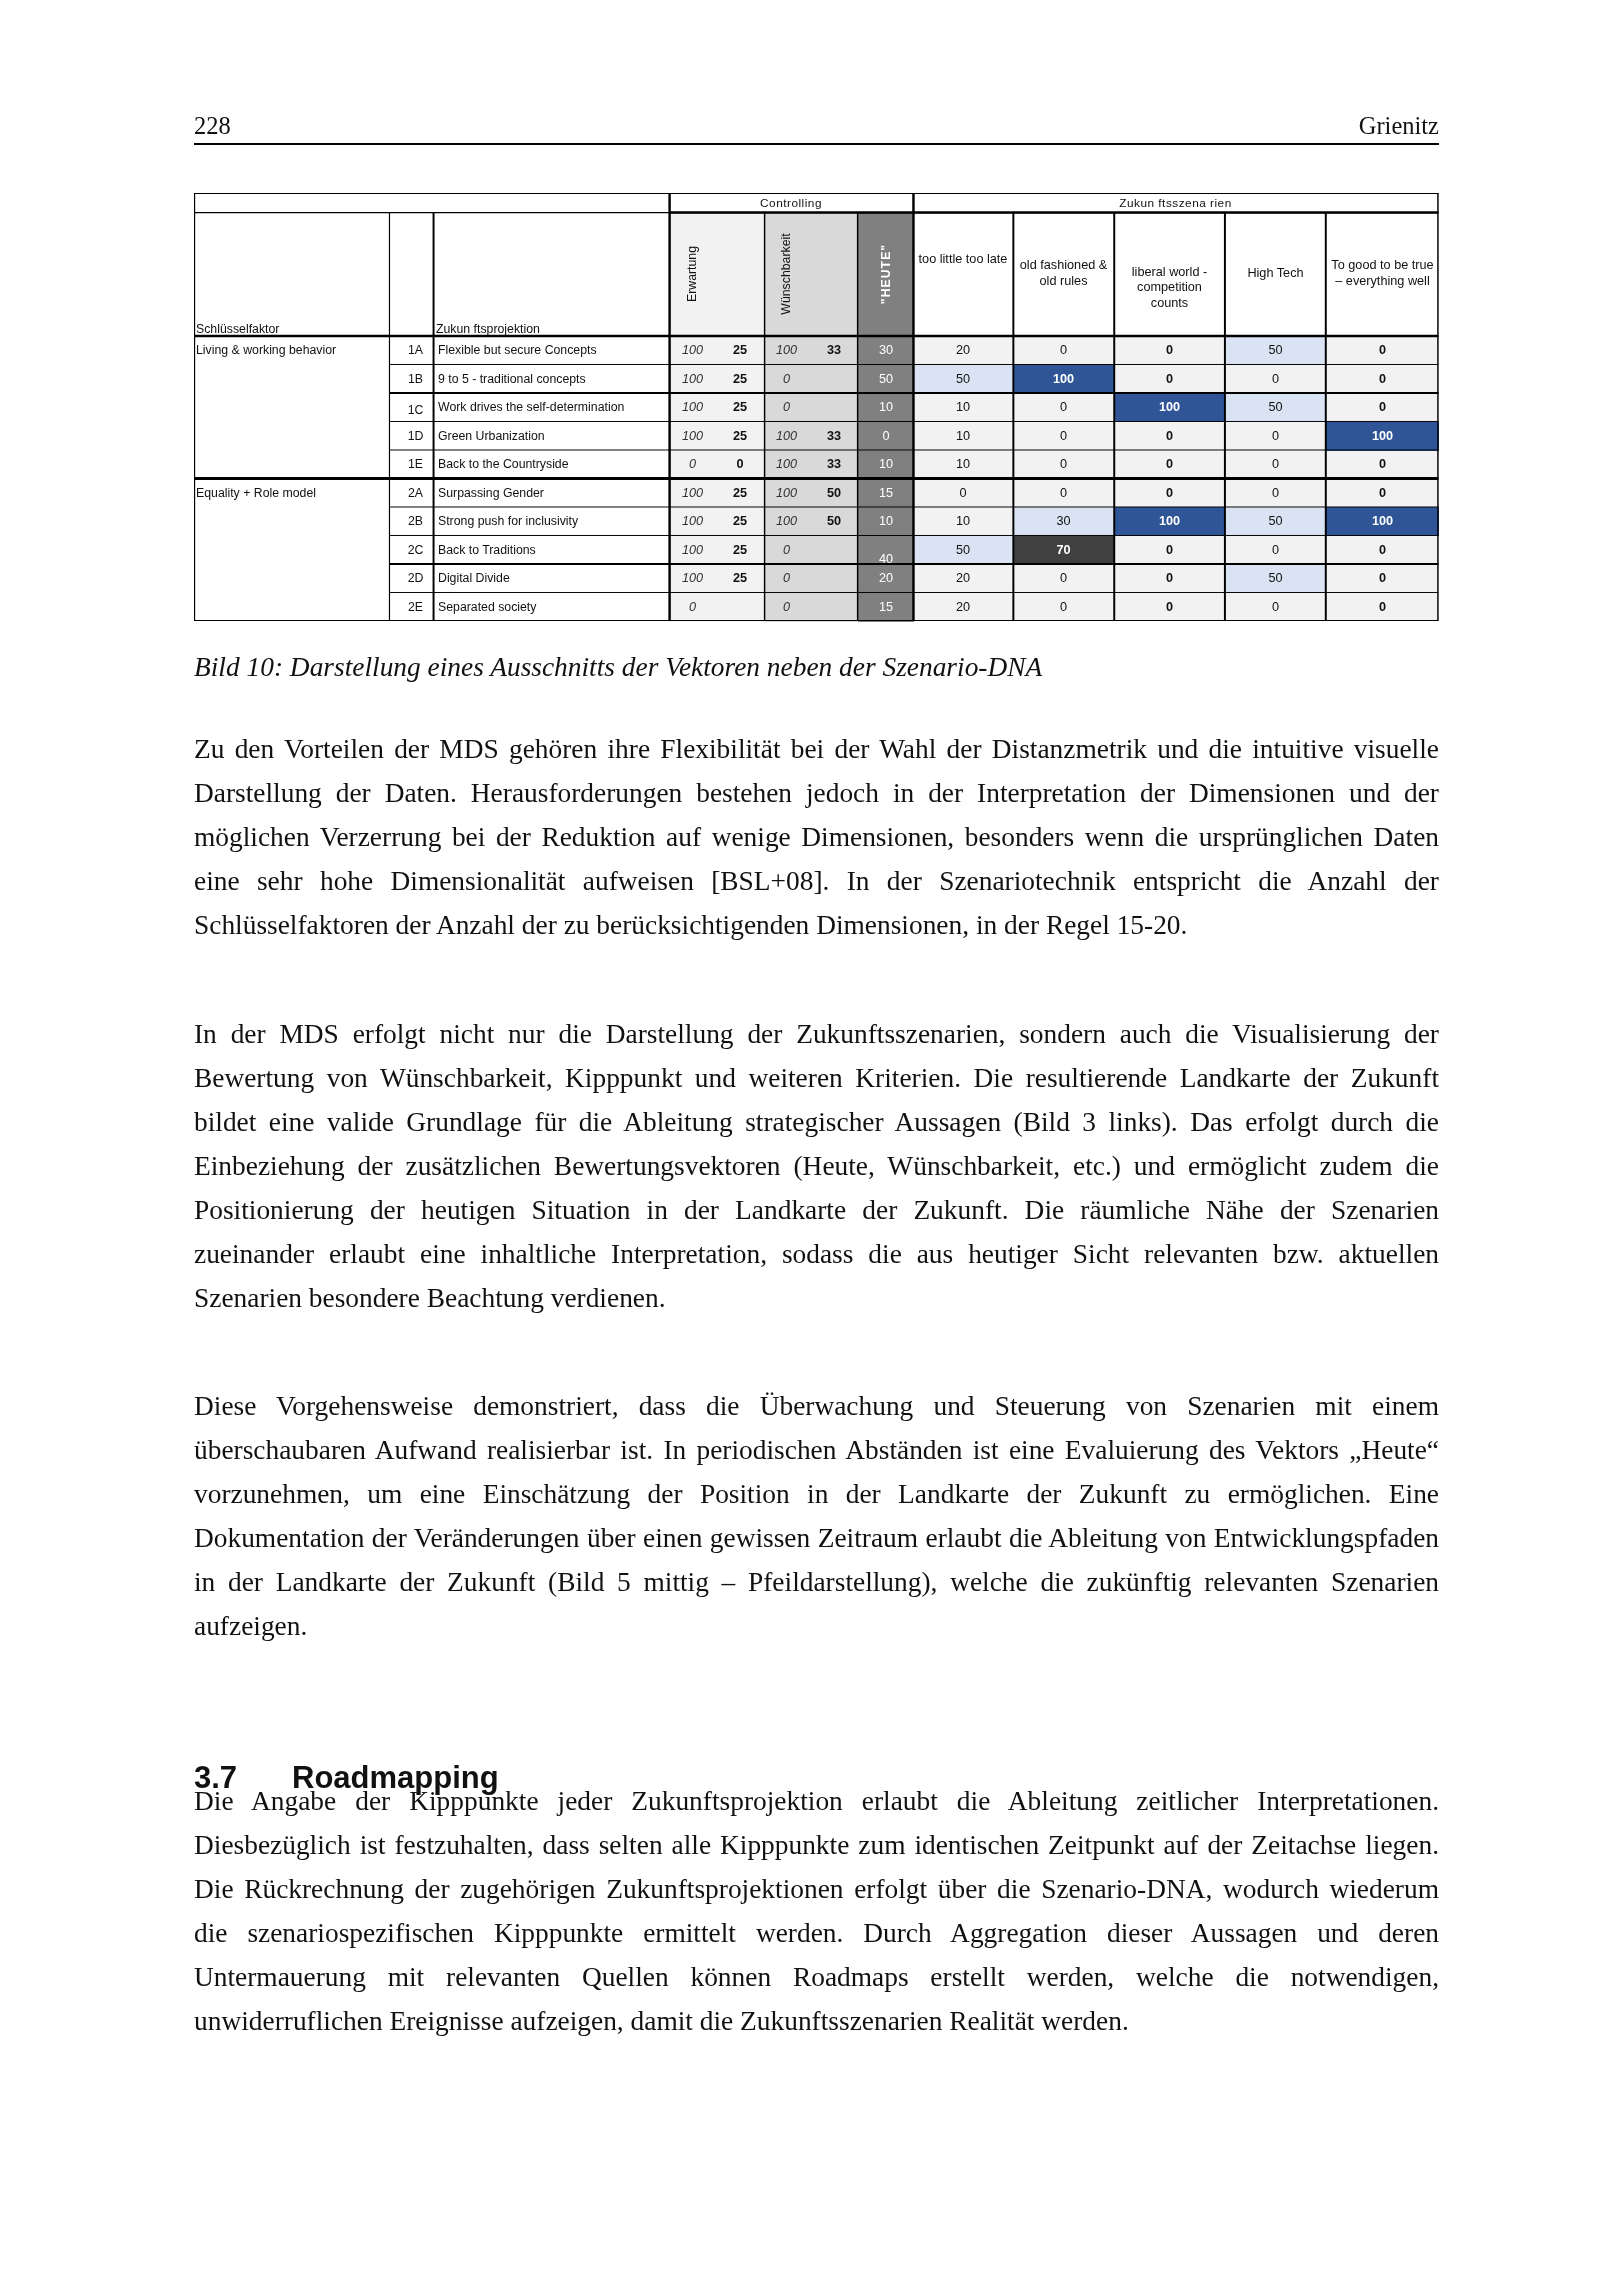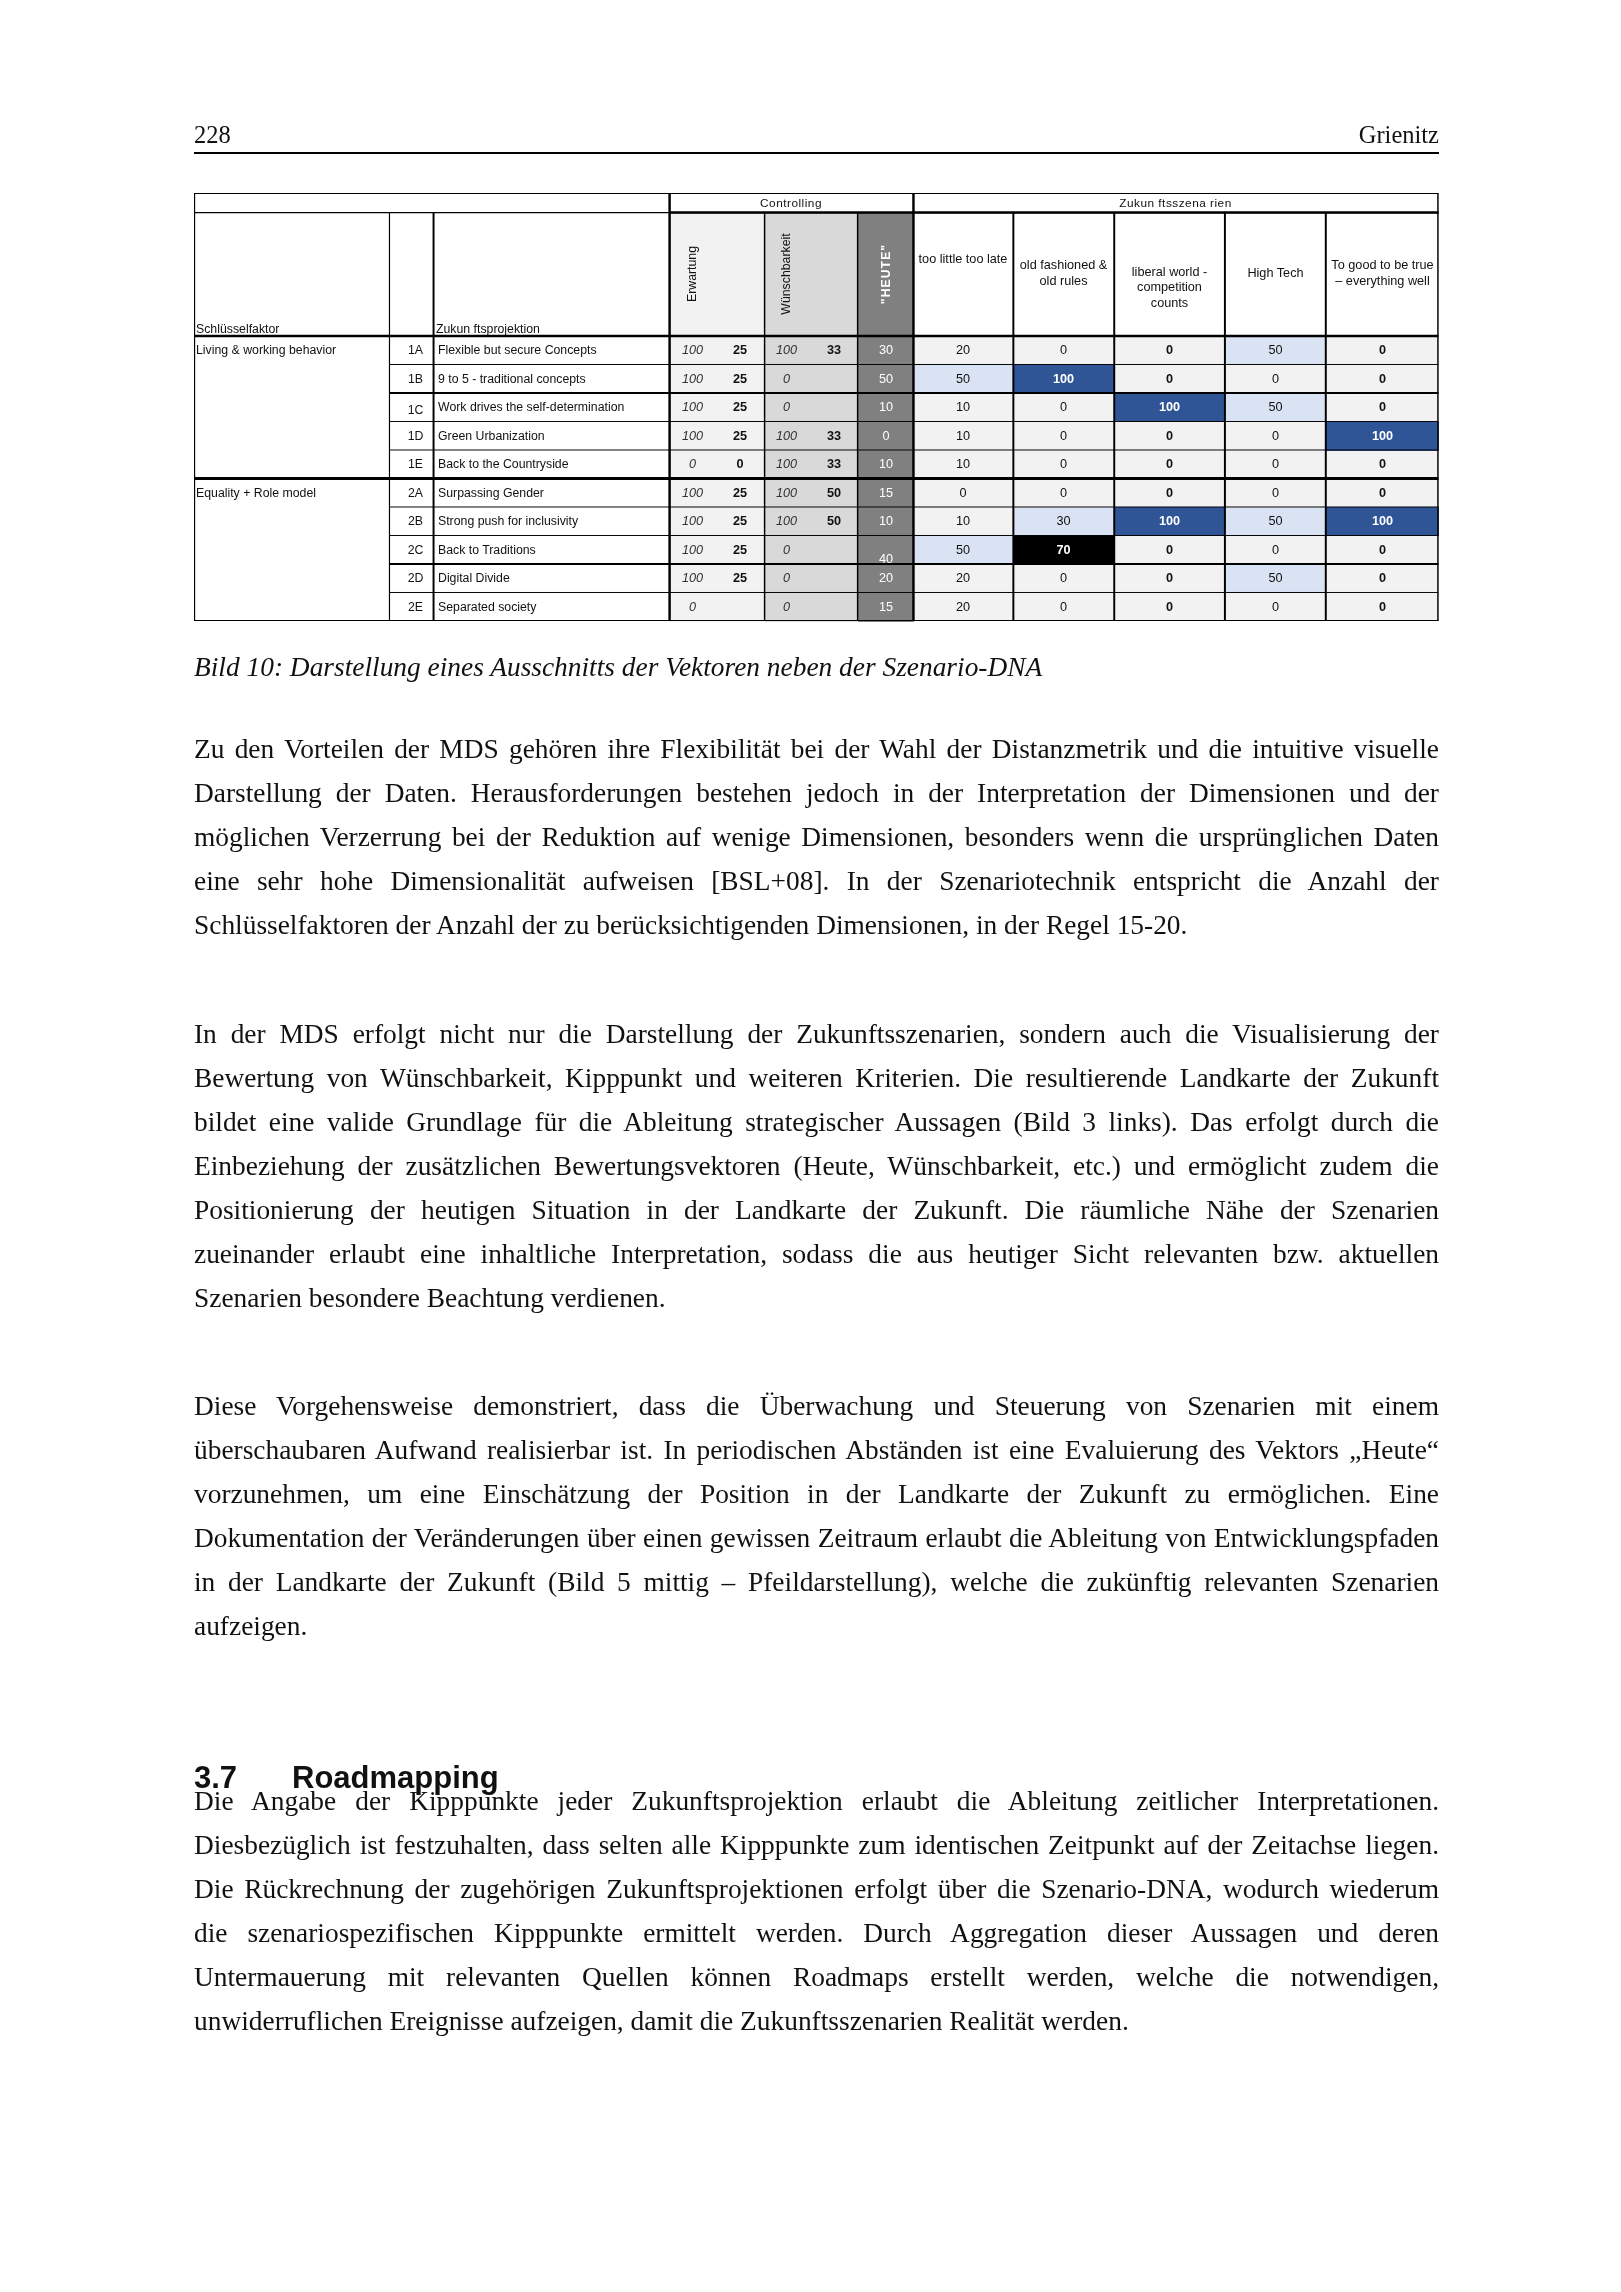--- a/index.html
+++ b/index.html
@@ -1,17 +1,17 @@
 <!DOCTYPE html>
 <html><head>
 <meta charset="utf-8">
 <style>
   html, body { margin: 0; padding: 0; background: #ffffff; }
   body { width: 1621px; height: 2293px; position: relative; overflow: hidden; font-family: "Liberation Serif", serif; color: #111; }
-  .header-row { position: absolute; left: 194px; top: 119px; width: 1245px; height: 33px; border-bottom: 2px solid #000; }
+  .header-row { position: absolute; left: 194px; top: 110px; width: 1245px; height: 33px; border-bottom: 2px solid #000; }
   .page-num { position: absolute; left: 0; top: 2px; font-size: 24.5px; }
   .author { position: absolute; right: 0; top: 2px; font-size: 24.5px; }
 
   
   .tbl { position: absolute; left: 194px; top: 193px; width: 1245px; height: 428px; font-family: "Liberation Sans", sans-serif; }
   .cell { position: absolute; box-sizing: border-box; display: flex; align-items: center; overflow: hidden; white-space: nowrap; }
   .grp-head { top: 0; height: 19.6px; justify-content: center; font-size: 11.8px; letter-spacing: 0.5px; }
   .hdr { font-size: 12.3px; }
   .scen-hdr { justify-content: center; text-align: center; white-space: normal; font-size: 12.7px; line-height: 15.7px; padding: 0 3.9px; }
   .rot { transform: rotate(-90deg); white-space: nowrap; font-size: 12.3px; }
@@ -148,21 +148,21 @@
       <div class="cell num" style="left: 1031px; top: 314px; width: 101px; height: 28.5px; background: rgb(218, 227, 243); color: rgb(17, 17, 17);">50</div>
       <div class="cell num bd" style="left: 1132px; top: 314px; width: 113px; height: 28.5px; background: rgb(47, 85, 151); color: rgb(255, 255, 255); font-weight: bold;">100</div>
       <div class="cell data" style="left: 201px; top: 343px; width: 41px; height: 28.5px; justify-content: center; text-align: center;">2C</div>
       <div class="cell data" style="left: 244px; top: 343px; width: 229px; height: 28.5px;">Back to Traditions</div>
       <div class="cell num it" style="left: 475px; top: 343px; width: 47px; height: 28.5px;">100</div>
       <div class="cell num bd" style="left: 522px; top: 343px; width: 48px; height: 28.5px;">25</div>
       <div class="cell num it" style="left: 570px; top: 343px; width: 45px; height: 28.5px;">0</div>
       <div class="cell num bd" style="left: 616px; top: 343px; width: 48px; height: 28.5px;"></div>
       <div class="cell num" style="left: 664px; top: 343px; width: 56px; height: 28.5px; color: rgb(255, 255, 255); margin-top: 9px;">40</div>
       <div class="cell num" style="left: 719px; top: 343px; width: 100px; height: 28.5px; background: rgb(218, 227, 243); color: rgb(17, 17, 17);">50</div>
-      <div class="cell num" style="left: 819px; top: 343px; width: 101px; height: 28.5px; background: #000000; color: rgb(255, 255, 255); font-weight: bold;">70</div>
+      <div class="cell num" style="left: 819px; top: 343px; width: 101px; height: 28.5px; background: #404040; color: rgb(255, 255, 255); font-weight: bold;">70</div>
       <div class="cell num bd" style="left: 920px; top: 343px; width: 111px; height: 28.5px; color: rgb(17, 17, 17);">0</div>
       <div class="cell num" style="left: 1031px; top: 343px; width: 101px; height: 28.5px; color: rgb(17, 17, 17);">0</div>
       <div class="cell num bd" style="left: 1132px; top: 343px; width: 113px; height: 28.5px; color: rgb(17, 17, 17);">0</div>
       <div class="cell data" style="left: 201px; top: 371px; width: 41px; height: 28.5px; justify-content: center;">2D</div>
       <div class="cell data" style="left: 244px; top: 371px; width: 229px; height: 28.5px;">Digital Divide</div>
       <div class="cell num it" style="left: 475px; top: 371px; width: 47px; height: 28.5px;">100</div>
       <div class="cell num bd" style="left: 522px; top: 371px; width: 48px; height: 28.5px;">25</div>
       <div class="cell num it" style="left: 570px; top: 371px; width: 45px; height: 28.5px;">0</div>
       <div class="cell num bd" style="left: 616px; top: 371px; width: 48px; height: 28.5px;"></div>
       <div class="cell num" style="left: 664px; top: 371px; width: 56px; height: 28.5px; color: rgb(255, 255, 255);">20</div>

